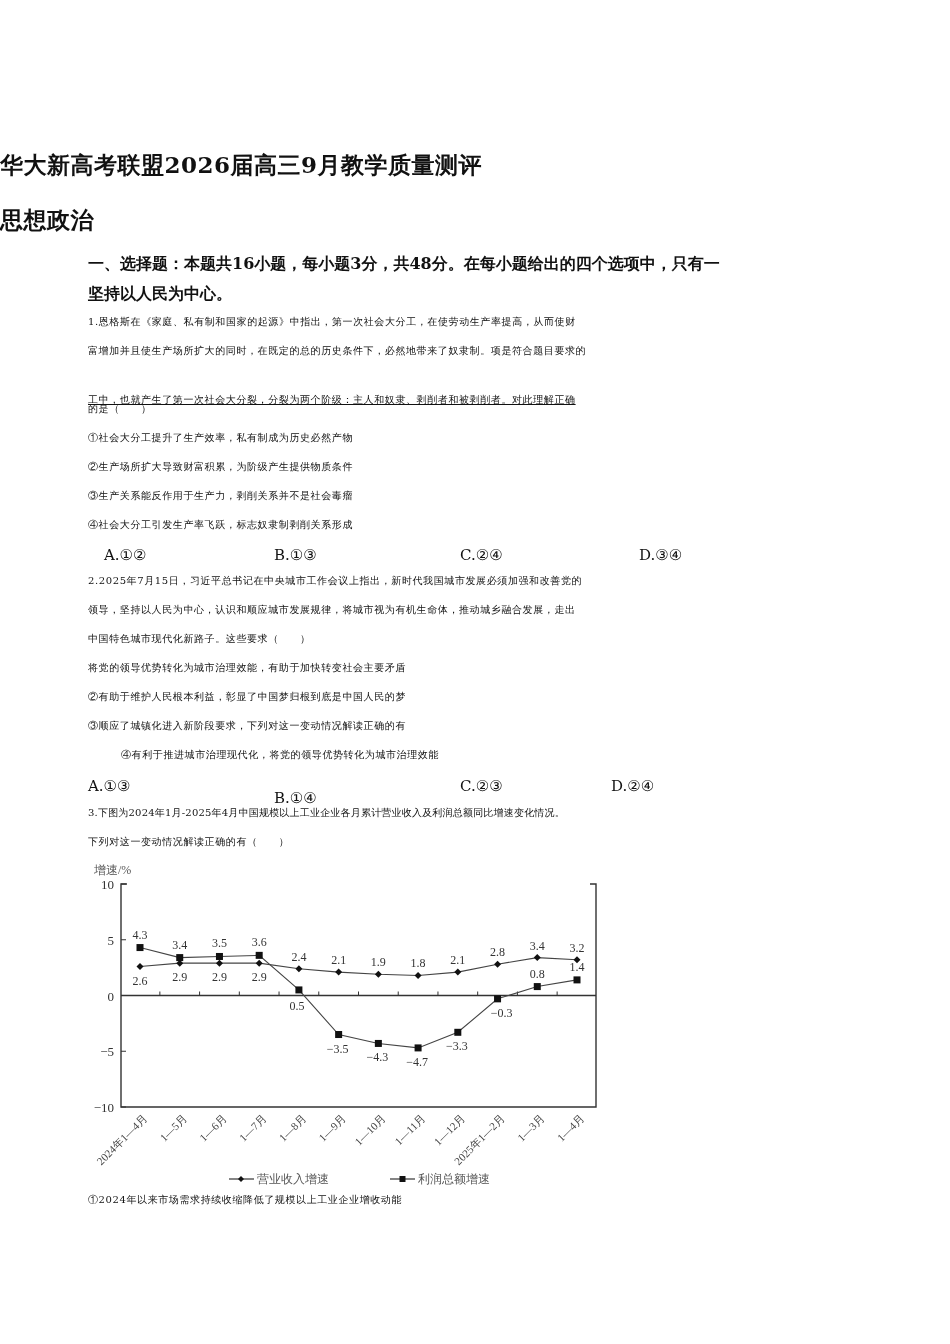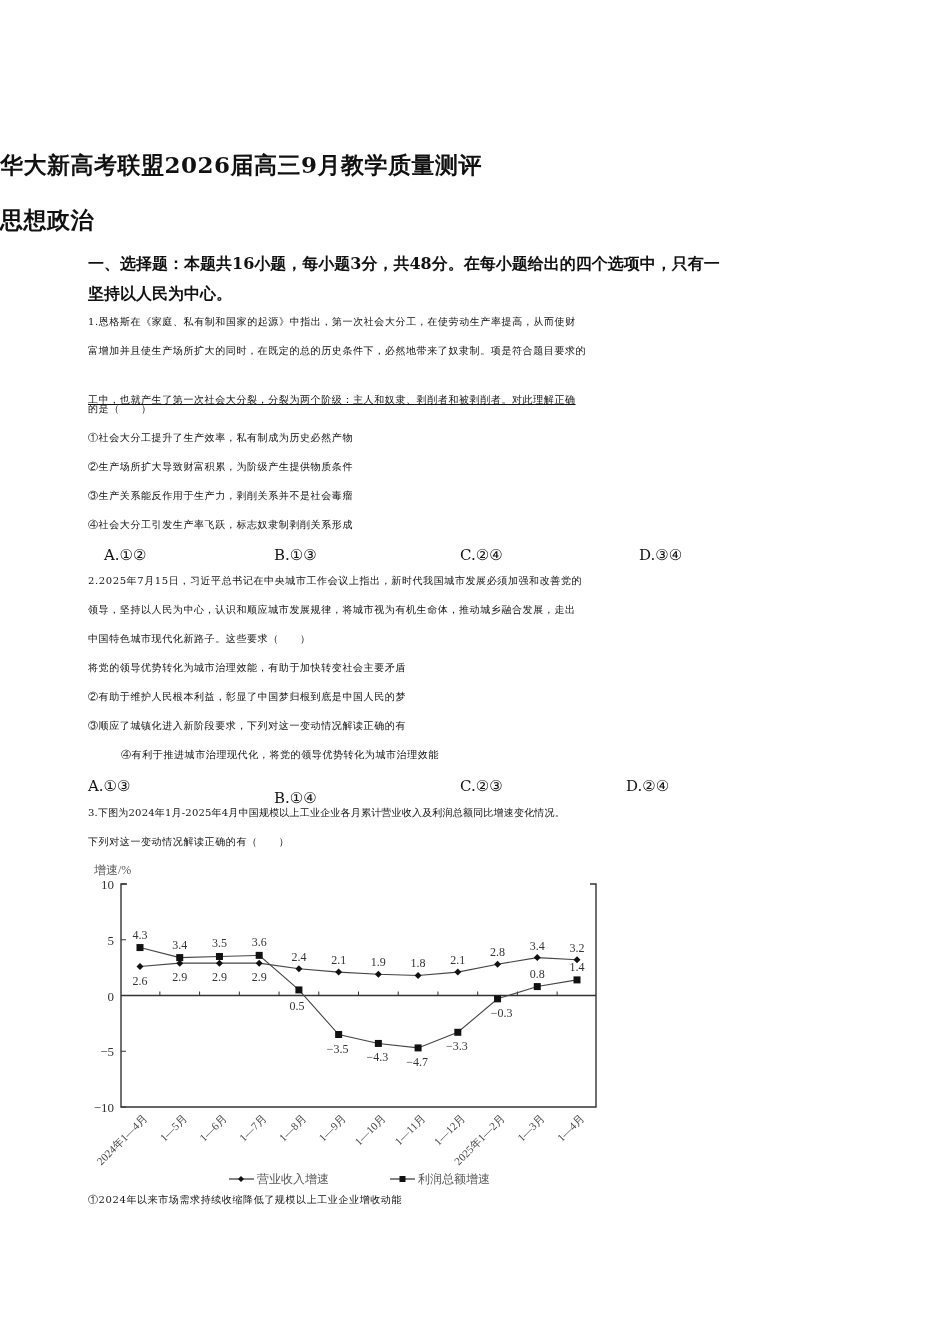--- a/index.html
+++ b/index.html
@@ -40,21 +40,21 @@
   <div class="abs line" style="top:574px;">2.2025年7月15日，习近平总书记在中央城市工作会议上指出，新时代我国城市发展必须加强和改善党的</div>
   <div class="abs line" style="top:603px;">领导，坚持以人民为中心，认识和顺应城市发展规律，将城市视为有机生命体，推动城乡融合发展，走出</div>
   <div class="abs line" style="top:632px;">中国特色城市现代化新路子。这些要求（　　）</div>
   <div class="abs line" style="top:661px;">将党的领导优势转化为城市治理效能，有助于加快转变社会主要矛盾</div>
   <div class="abs line" style="top:690px;">②有助于维护人民根本利益，彰显了中国梦归根到底是中国人民的梦</div>
   <div class="abs line" style="top:719px;">③顺应了城镇化进入新阶段要求，下列对这一变动情况解读正确的有</div>
   <div class="abs line" style="top:748px;margin-left:33px;">④有利于推进城市治理现代化，将党的领导优势转化为城市治理效能</div>
   <div class="opt" style="left:88px; top:777px;">A.①③</div>
   <div class="opt" style="left:274px; top:777px;margin-top:12px;">B.①④</div>
   <div class="opt" style="left:460px; top:777px;">C.②③</div>
-  <div class="opt" style="left:626px; top:777px;">D.②④</div>
+  <div class="opt" style="left:611px; top:777px;">D.②④</div>
 </div>
 
 <div>
   <div class="abs line" style="top:806px; letter-spacing:0.2px;">3.下图为2024年1月-2025年4月中国规模以上工业企业各月累计营业收入及利润总额同比增速变化情况。</div>
   <div class="abs line" style="top:835px;">下列对这一变动情况解读正确的有（　　）</div>
 </div>
 
 <svg id="chart" style="position:absolute; left:0; top:0;" width="950" height="1344" xmlns="http://www.w3.org/2000/svg">
   <g id="chart-static">
       <text x="94" y="874" font-size="12" fill="#555">增速/%</text>

